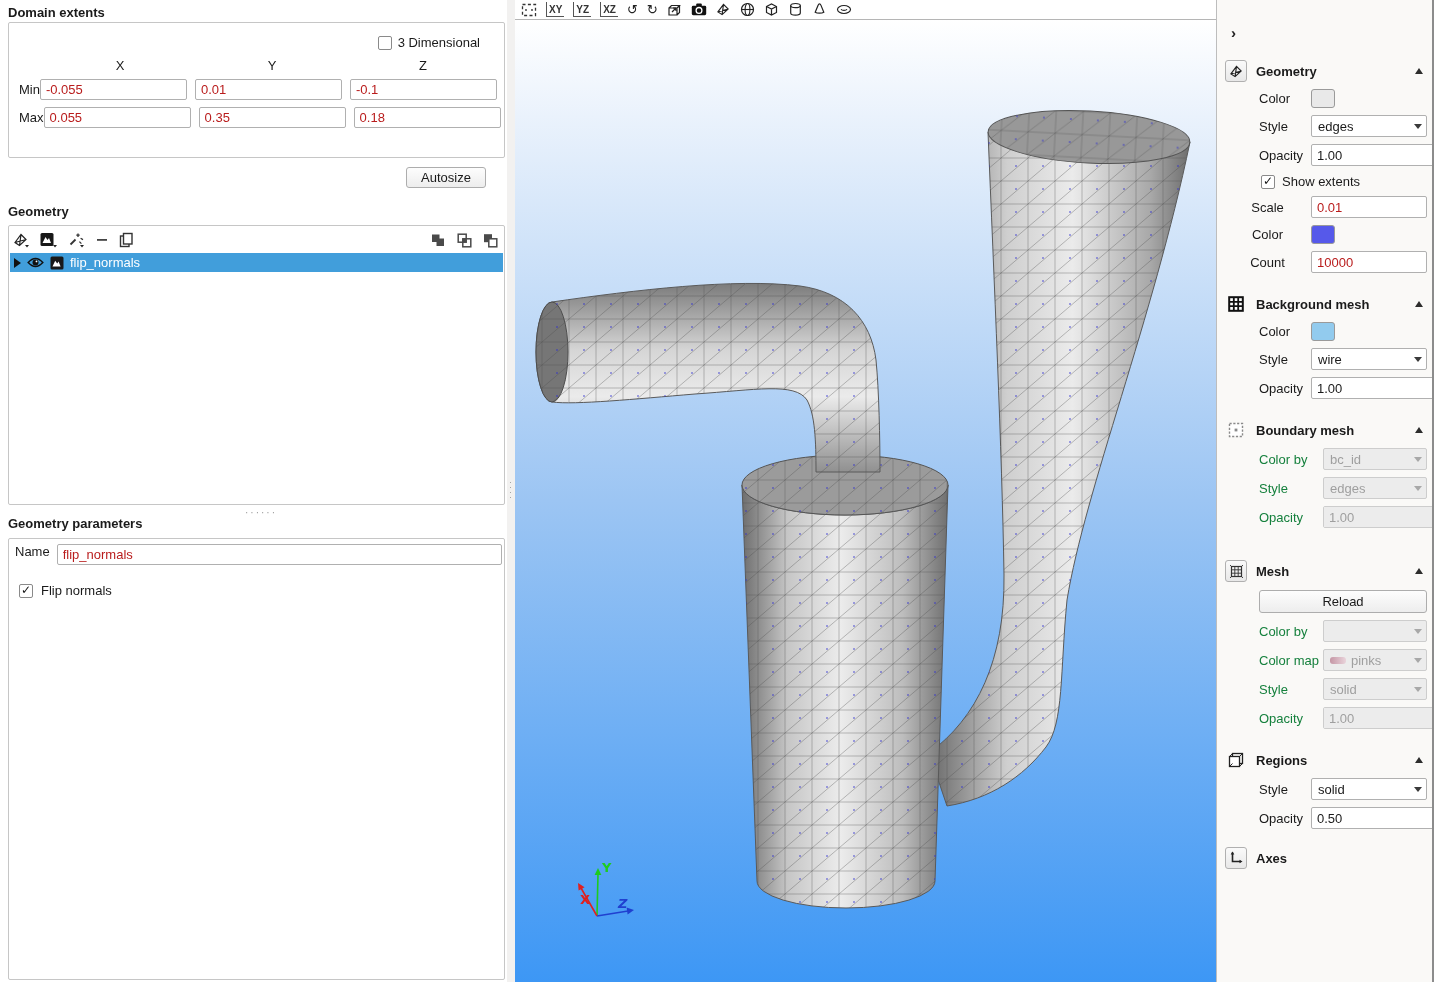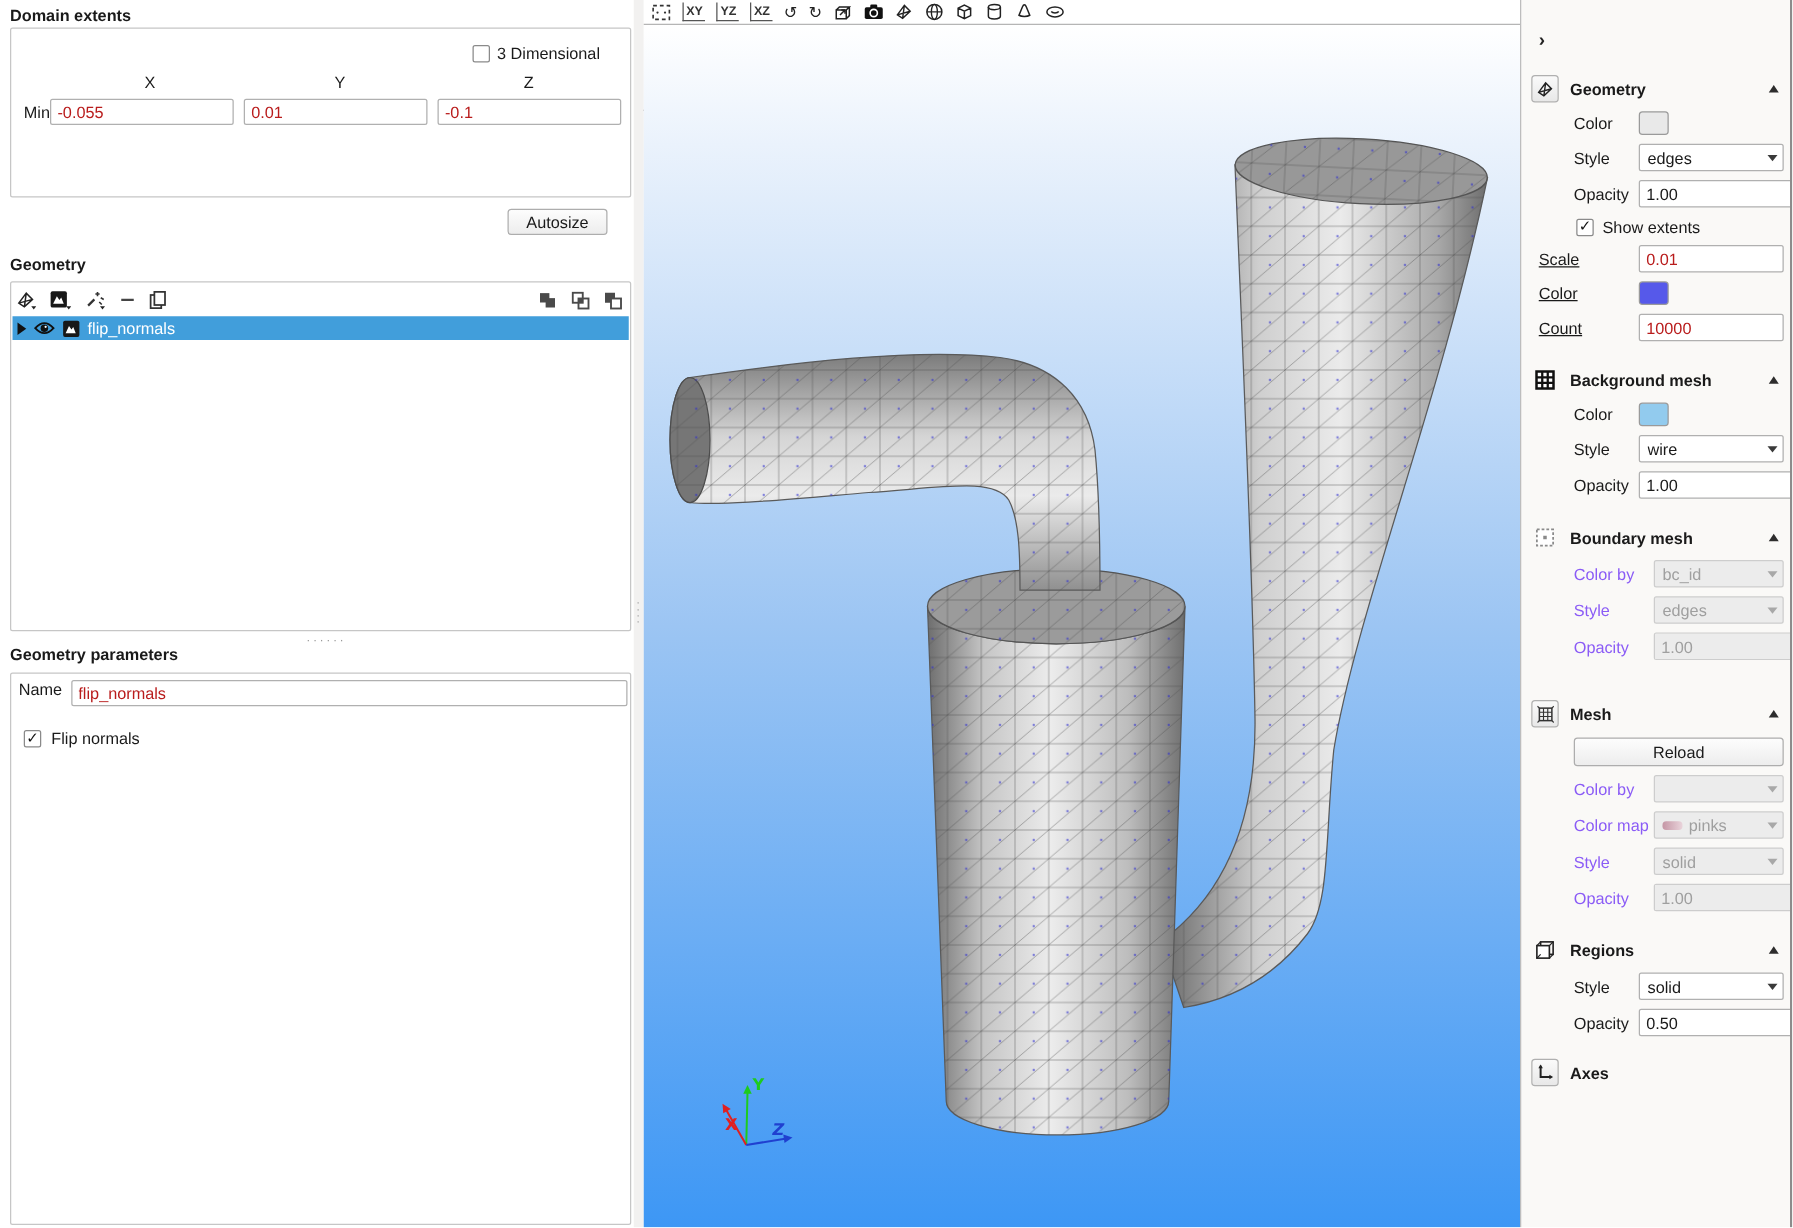--- a/index.html
+++ b/index.html
@@ -89,22 +89,22 @@
   .vsec .ibtn { width:22px; height:22px; border:1px solid #b0b0b0; border-radius:3px;
                 background:linear-gradient(#fafafa,#e8e8e8); display:flex; align-items:center; justify-content:center; flex:none; }
   .vsec .iflat { width:22px; height:22px; display:flex; align-items:center; justify-content:center; flex:none; }
   .vsec .vtitle { font-weight:bold; }
   .vsec .collapse { margin-left:auto; margin-right:6px; width:0; height:0;
                     border-left:4.5px solid transparent; border-right:4.5px solid transparent;
                     border-bottom:6px solid #2d2d2d; }
   .vrow { display:flex; align-items:center; margin:7px 2px 0 34px; }
   .vlabel { width:52px; flex:none; }
   .vlabel.wide { width:64px; }
-  .vlabel.right { width:80px; text-align:left; padding-right:7px; margin-left:-28px;text-decoration:underline; }
-  .vrow.disabled .vlabel { color:#8b5cf6; }
+  .vlabel.right { width:80px; text-align:center; padding-right:7px; margin-left:-28px; }
+  .vrow.disabled .vlabel { color:#15803d; }
   .cmswatch { width:16px; height:7px; border-radius:3px; background:linear-gradient(90deg,#b0687f,#e8c7d2); opacity:.65; margin-right:5px; flex:none; }
   #reload-row { margin:8px 2px 0 34px; }
   #reload-row .btn { width:100%; height:23px; }
   .cbrow { display:flex; align-items:center; gap:7px; margin:8px 2px 0 36px; }
 </style>
 </head>
 <body>
 
 <div id="app">
 
@@ -119,20 +119,27 @@
         <span>3 Dimensional</span>
       </div>
       <div class="de-colhead" style="left:81px">X</div>
       <div class="de-colhead" style="left:233px">Y</div>
       <div class="de-colhead" style="left:384px">Z</div>
       <div id="de-minrow">
         <span class="de-rowlabel">Min</span>
         <input class="tinput de-cell" value="-0.055" style="">
         <input class="tinput de-cell" value="0.01" style="">
         <input class="tinput de-cell" value="-0.1" style="">
+        <span class="de-unit">m</span>
+      </div>
+      <div id="de-maxrow">
+        <span class="de-rowlabel">Max</span>
+        <input class="tinput de-cell" value="0.055" style="">
+        <input class="tinput de-cell" value="0.35" style="">
+        <input class="tinput de-cell" value="0.18" style="">
         <span class="de-unit">m</span>
       </div>
       <div class="btn" id="autosize-btn">Autosize</div>
     </div>
 
     <div class="sec-title" id="geo-title">Geometry</div>
     <div class="groupbox" id="geo-box">
       <div id="geo-toolbar">
         <span class="ticon">
           <svg width="16" height="16" viewBox="0 0 16 16">

